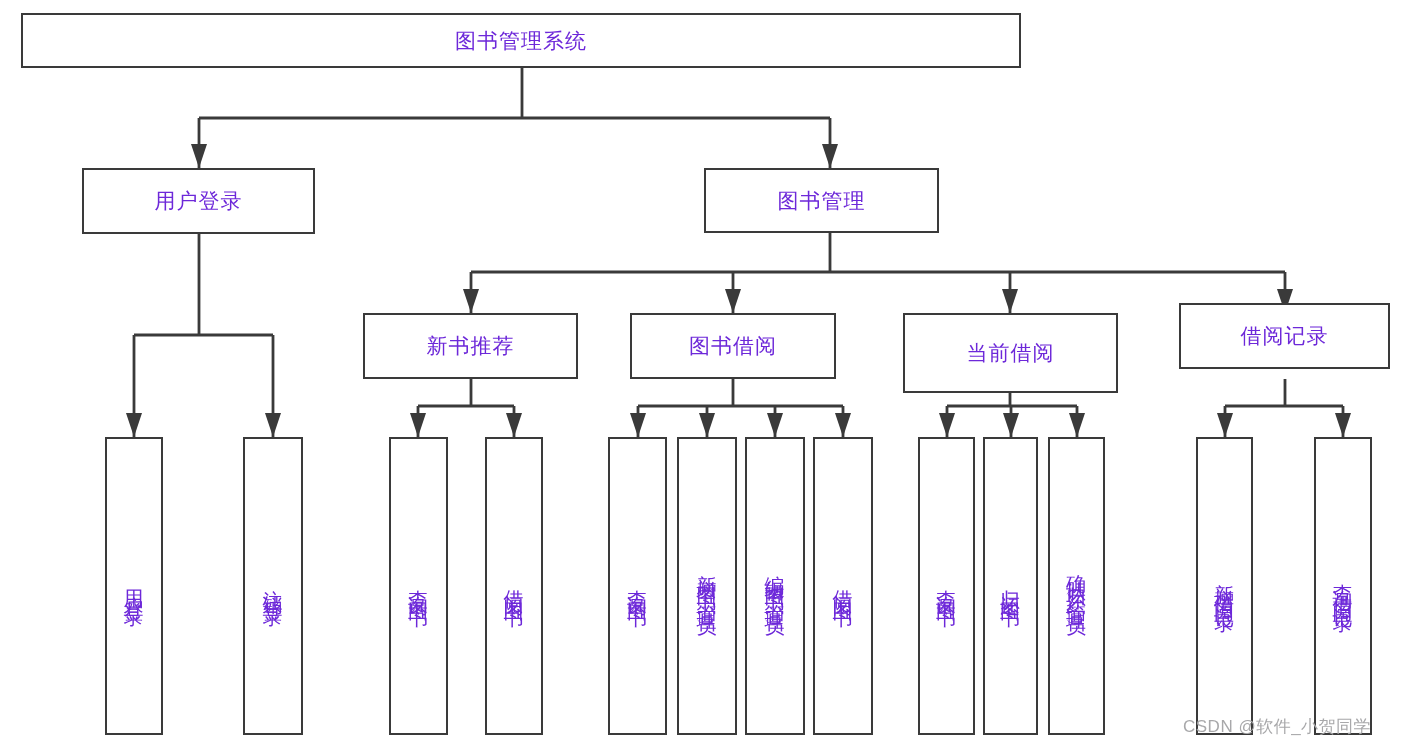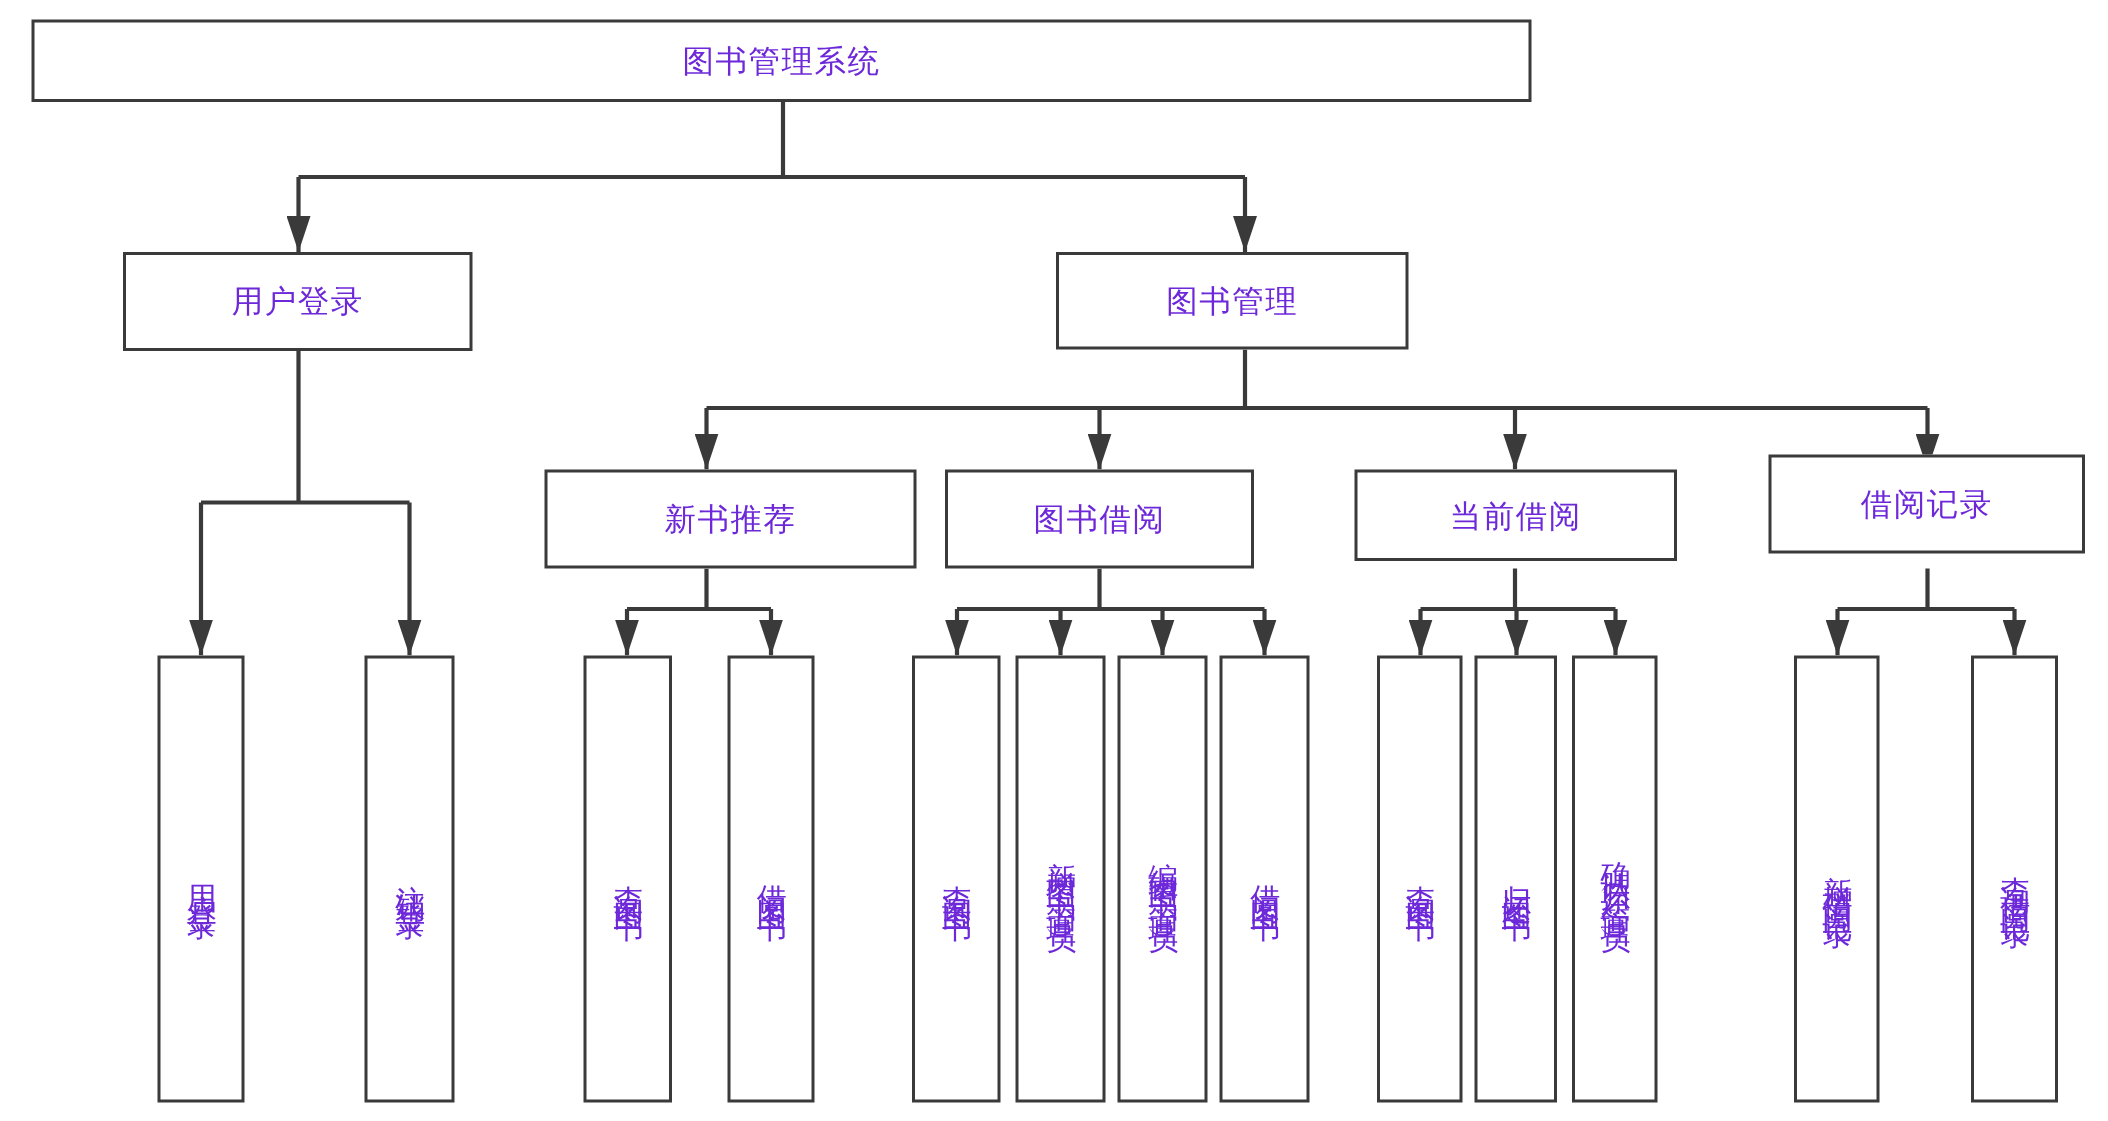--- a/index.html
+++ b/index.html
@@ -88,23 +88,23 @@
       <line x1="1225" y1="406" x2="1225" y2="437" marker-end="url(#ah)"></line>
       <line x1="1343" y1="406" x2="1343" y2="437" marker-end="url(#ah)"></line>
     </g>
   </svg>
 
   <div class="box hbox" style="left:21px; top:13px; width:1000px; height:55px;">图书管理系统</div>
 
   <div class="box hbox" style="left:82px; top:168px; width:233px; height:66px;">用户登录</div>
   <div class="box hbox" style="left:704px; top:168px; width:235px; height:65px;">图书管理</div>
 
-  <div class="box hbox" style="left:363px; top:313px; width:248px; height:66px;">新书推荐</div>
+  <div class="box hbox" style="left:363px; top:313px; width:215px; height:66px;">新书推荐</div>
   <div class="box hbox" style="left:630px; top:313px; width:206px; height:66px;">图书借阅</div>
-  <div class="box hbox" style="left:903px; top:313px; width:215px; height:61px;">当前借阅</div>
+  <div class="box hbox" style="left:903px; top:313px; width:215px; height:80px;">当前借阅</div>
   <div class="box hbox" style="left:1179px; top:303px; width:211px; height:66px;">借阅记录</div>
 
   <div class="box vbox" style="left:105px; top:437px; width:58px; height:298px;">
     <span class="vtext">用户登录</span>
   </div>
   <div class="box vbox" style="left:243px; top:437px; width:60px; height:298px;">
     <span class="vtext">注销登录</span>
   </div>
 
   <div class="box vbox" style="left:389px; top:437px; width:59px; height:298px;">
@@ -137,14 +137,15 @@
     <span class="vtext">确认归还（管理员）</span>
   </div>
 
   <div class="box vbox" style="left:1196px; top:437px; width:57px; height:298px;">
     <span class="vtext">新增借阅记录</span>
   </div>
   <div class="box vbox" style="left:1314px; top:437px; width:58px; height:298px;">
     <span class="vtext">查询借阅记录</span>
   </div>
 
+  <div class="watermark">CSDN @软件_小贺同学</div>
 
 </div>
 
 </body></html>

